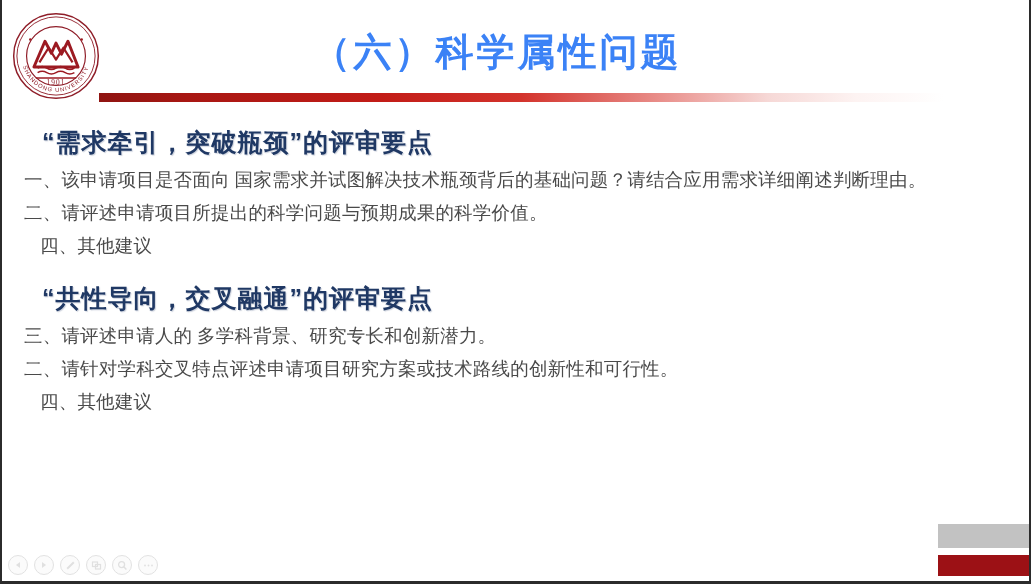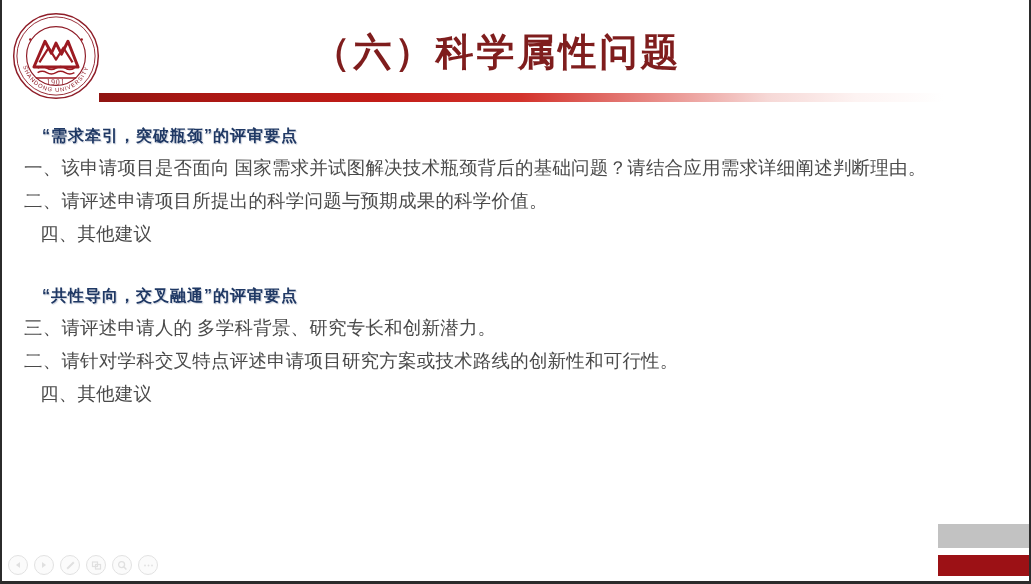--- a/index.html
+++ b/index.html
@@ -44,21 +44,21 @@
 
   #slide-title {
     position: absolute;
     left: 175px;
     top: 27px;
     width: 640px;
     font-family: "Liberation Serif", "DejaVu Serif", serif;
     font-size: 38px;
     font-weight: bold;
     letter-spacing: 3px;
-    color: #7f1d1d;
+    color: #3b82f6;
     text-align: center;
     white-space: nowrap;
   }
 
   #title-rule {
     position: absolute;
     left: 97px;
     top: 93px;
     width: 880px;
     height: 9px;
@@ -76,30 +76,30 @@
   
   #content {
     position: absolute;
     left: 0;
     top: 116px;
     width: 1027px;
   }
 
   .section-heading {
     font-family: "Liberation Sans", "DejaVu Sans", sans-serif;
-    font-size: 16px;
+    font-size: 25px;
     font-weight: bold;
     color: #1f3864;
     letter-spacing: 1px;
     margin: 0 0 6px 40px;
     text-shadow: 1px 1px 1px rgba(140,150,175,0.45);
   }
 
   .section-1-heading { margin-top: 10px; }
-  .section-2-heading { margin-top: 36px; }
+  .section-2-heading { margin-top: 20px; }
 
   .para {
     font-family: "Liberation Serif", "DejaVu Serif", serif;
     font-size: 18.5px;
     color: #4a4a4a;
     line-height: 31px;
     margin: 0 0 2px 0;
     padding-left: 22px;
     letter-spacing: 0.2px;
   }

